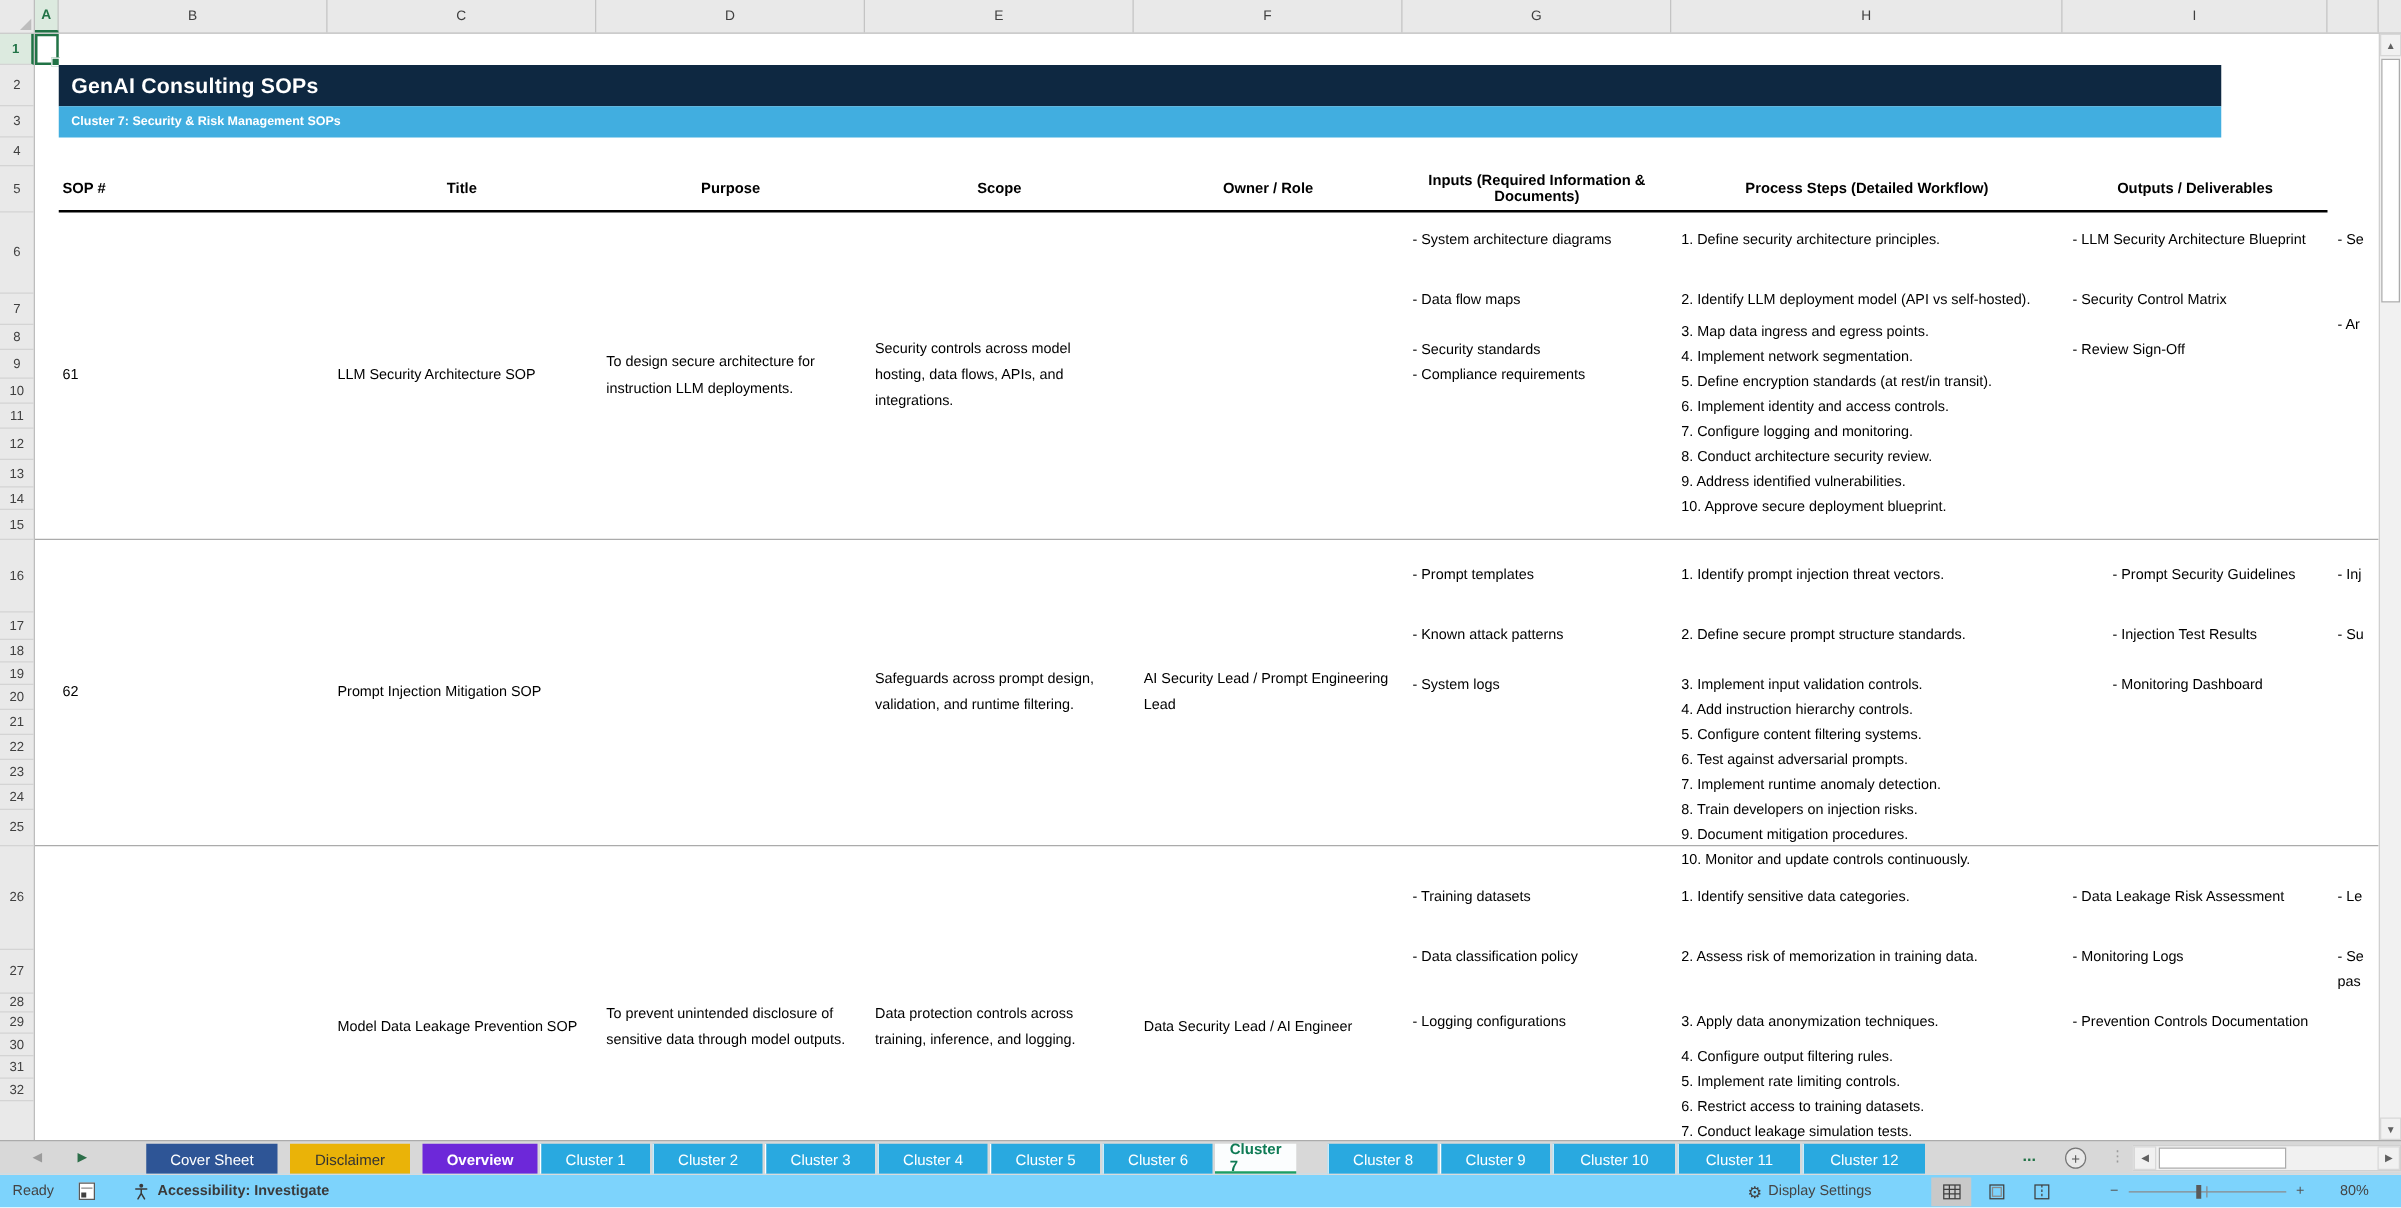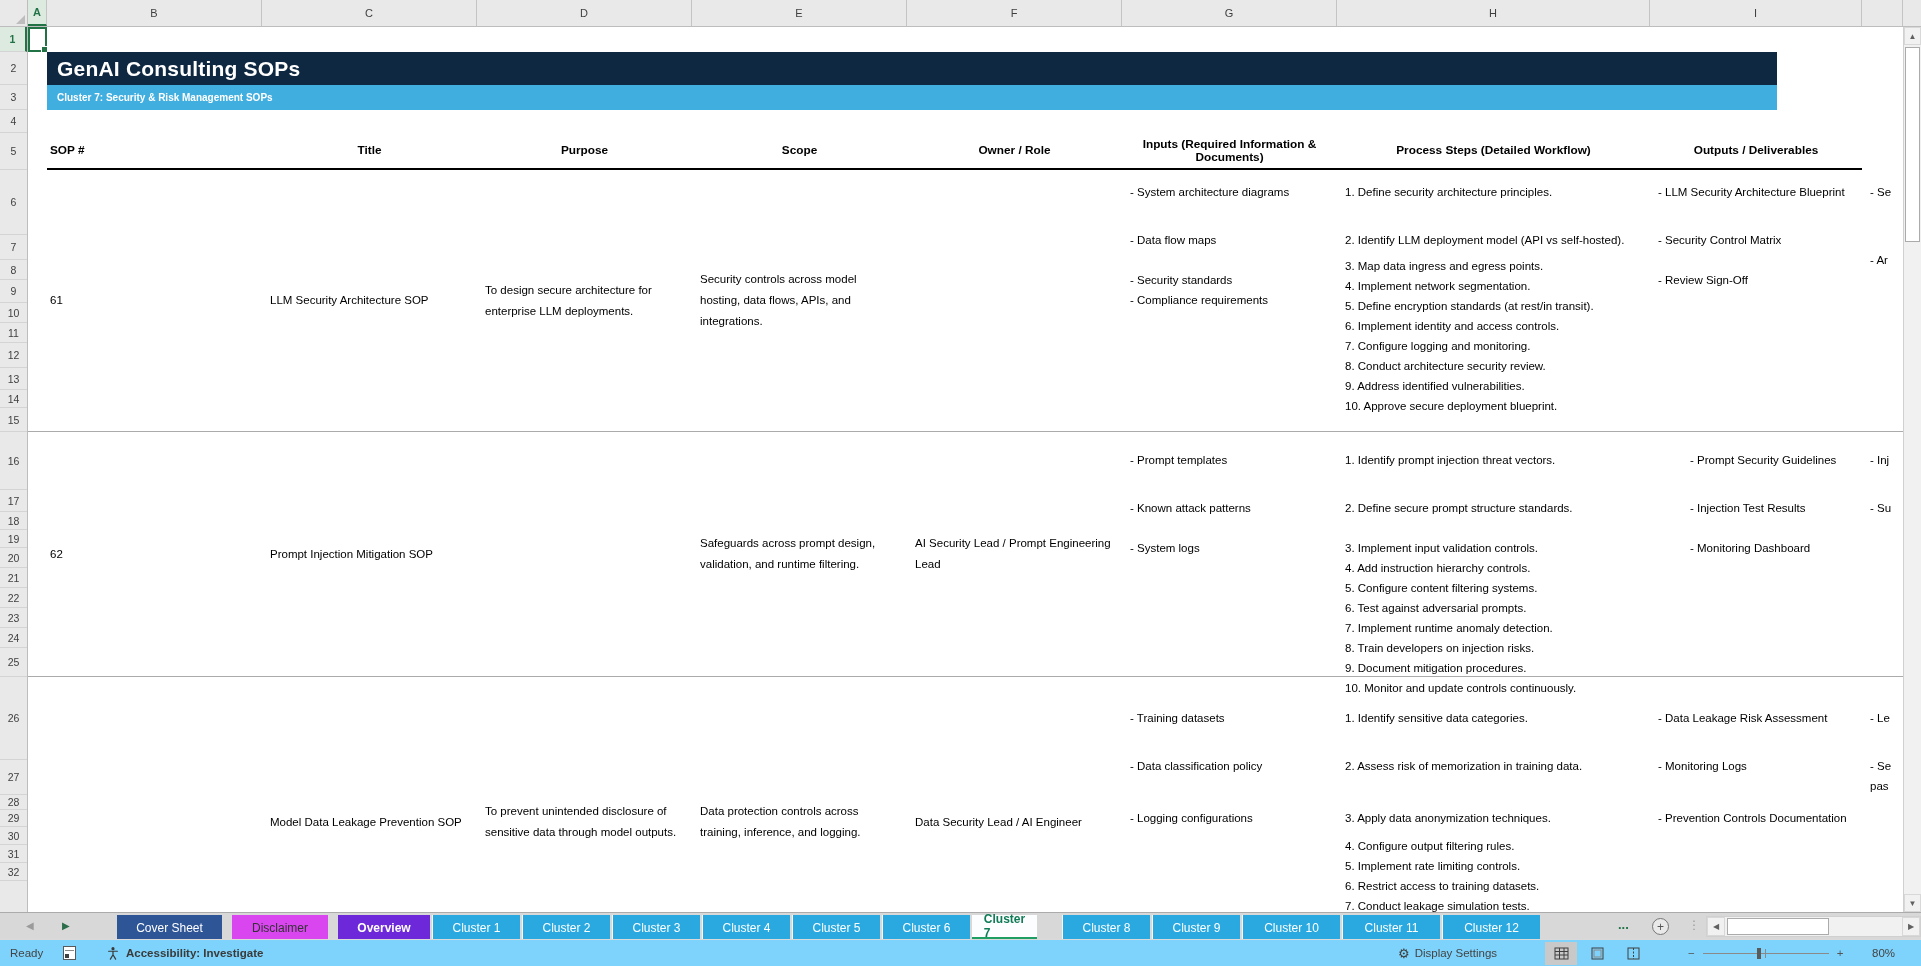--- a/index.html
+++ b/index.html
@@ -28,21 +28,21 @@
 
   #grid { position:absolute; left:28px; top:0; width:1875px; height:885px;
     background:#fff; overflow:hidden; }
 
   .sel-box { position:absolute; left:0; top:0; width:19px; height:25px;
     border:2px solid #217346; }
   .sel-box:after { content:""; position:absolute; right:-3px; bottom:-3px;
     width:5px; height:5px; background:#217346; border:1px solid #fff; }
 
   .banner1 { position:absolute; left:19px; top:25px; width:1730px; height:33px;
-    background:#0E2841; color:#fff; font-size:21px; font-weight:bold;
+    background:#0E2841; color:#fff; font-size:17px; font-weight:bold;
     display:flex; align-items:center; padding-left:10px; letter-spacing:.2px; }
   .banner2 { position:absolute; left:19px; top:58px; width:1730px; height:25px;
     background:#41AEE0; color:#fff; font-size:10px; font-weight:bold;
     display:flex; align-items:center; padding-left:10px; }
 
   #thead { position:absolute; left:19px; top:106px; width:1815px; height:37px;
     border-bottom:2px solid #000; }
   .hcell { position:absolute; top:0; height:35px; display:flex; align-items:center;
     justify-content:center; text-align:center; font-weight:bold; font-size:11.8px;
     color:#000; line-height:13px; padding:0 6px; }
@@ -76,21 +76,21 @@
   .vs-thumb { position:absolute; left:1px; top:20px; width:15px; height:195px;
     background:#fff; border:1px solid #ABABAB; }
 
   
   #tabbar { position:absolute; left:0; top:912px; width:1921px; height:27px;
     background:#D8D8D8; border-top:1px solid #ABABAB; }
   .navarrow { position:absolute; top:7px; font-size:10px; }
   .tab { position:absolute; top:2px; height:25px; display:flex; align-items:center;
     padding:0 13px; font-size:12px; cursor:default; }
   .tab.navy   { background:#2E5596; color:#fff; }
-  .tab.plain  { background:#d946ef; color:#333; }
+  .tab.plain  { background:#eab308; color:#333; }
   .tab.orange { background:#6d28d9; color:#fff;font-weight:bold; }
   .tab.blue   { background:#29A9E0; color:#fff; border-left:1px solid #FFF; }
   .tab.active { background:#FBFDFE; color:#0F7B55; font-weight:bold;
     border-bottom:3px solid #1E9E62; }
   .more-sheets { position:absolute; left:1618px; top:4px; color:#217346;
     font-weight:bold; font-size:13px; }
   .add-sheet { position:absolute; left:1652px; top:5px; width:17px; height:17px;
     border:1px solid #767676; border-radius:50%; color:#555; font-size:12px;
     display:flex; align-items:center; justify-content:center; background:#E9E9E9; }
   .tab-dots { position:absolute; left:1688px; top:5px; color:#9a9a9a; font-size:12px; }
@@ -195,21 +195,21 @@
           <div class="hcell" style="left: 645px; width: 215px;">Scope</div>
           <div class="hcell" style="left: 860px; width: 215px;">Owner / Role</div>
           <div class="hcell" style="left: 1075px; width: 215px;">Inputs (Required Information &amp; Documents)</div>
           <div class="hcell" style="left: 1290px; width: 313px;">Process Steps (Detailed Workflow)</div>
           <div class="hcell" style="left: 1603px; width: 212px;">Outputs / Deliverables</div>
         </div>
       <div id="blocks">
           <div class="sop b1" style="top: 143px; height: 262px;">
             <div class="scell num" style="left: 19px; width: 215px;">61</div>
             <div class="scell" style="left: 234px; width: 215px;">LLM Security Architecture SOP</div>
-            <div class="scell" style="left: 449px; width: 215px;">To design secure architecture for enterprise LLM deployments.</div>
+            <div class="scell" style="left: 449px; width: 215px;">To design secure architecture for instruction LLM deployments.</div>
             <div class="scell" style="left: 664px; width: 215px;">Security controls across model hosting, data flows, APIs, and integrations.</div>
             <ul class="cl inputs" style="left: 1094px; width: 215px;">
               <li>- System architecture diagrams</li>
               <li>- Data flow maps</li>
               <li>- Security standards</li>
               <li>- Compliance requirements</li>
             </ul>
             <ul class="cl steps" style="left: 1309px; width: 313px;">
               <li>1. Define security architecture principles.</li>
               <li>2. Identify LLM deployment model (API vs self-hosted).</li>

